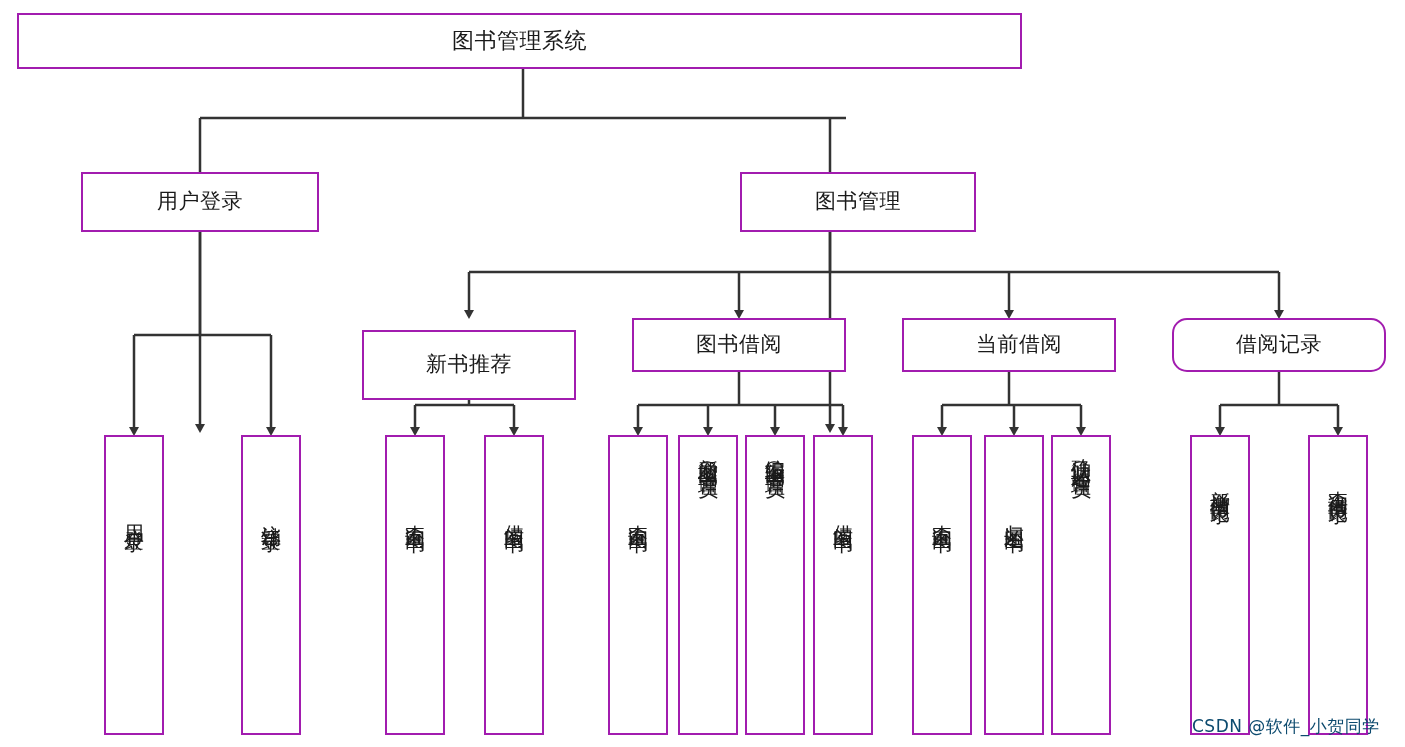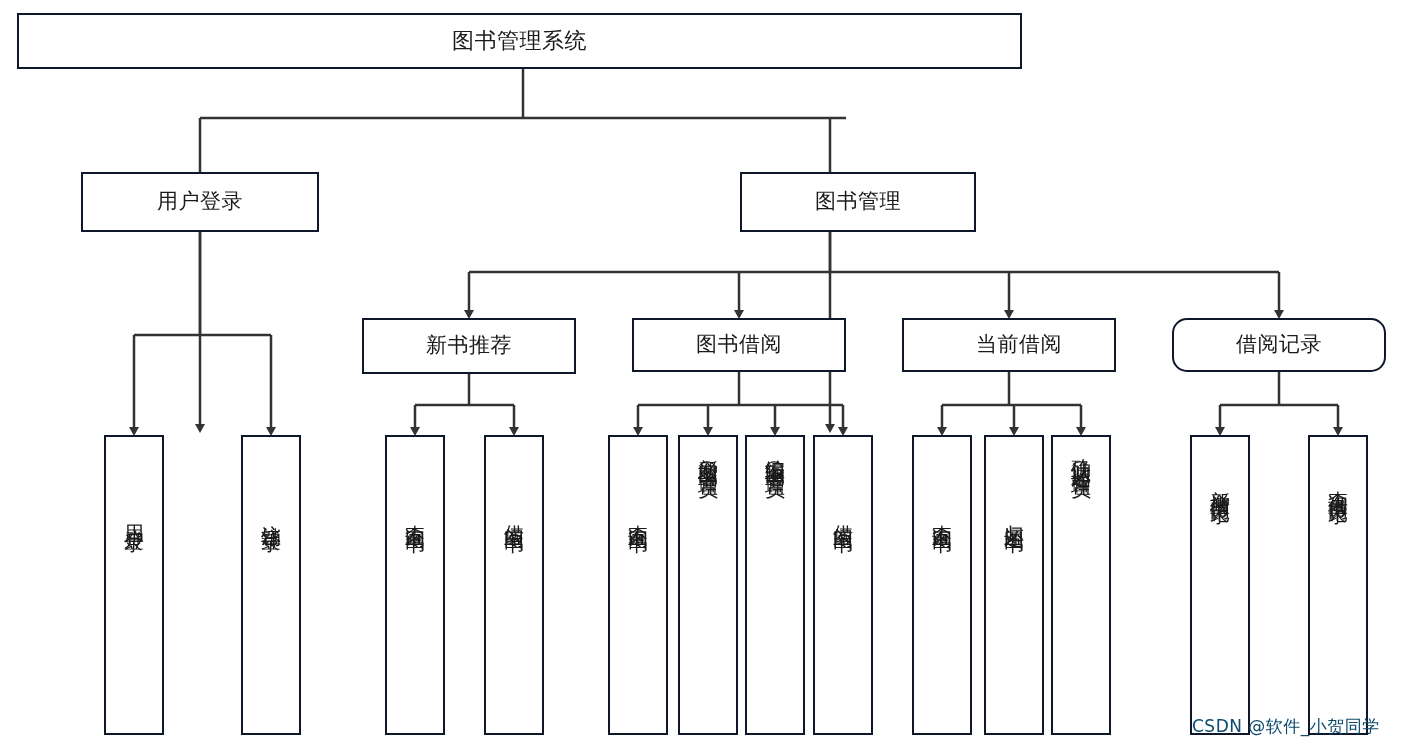--- a/index.html
+++ b/index.html
@@ -22,21 +22,21 @@
     position: absolute;
     left: 0;
     top: 0;
     width: 1405px;
     height: 747px;
     pointer-events: none;
   }
   .node {
     position: absolute;
     box-sizing: border-box;
-    border: 2px solid #0f172a;
+    border: 2px solid #a21caf;
     background: #ffffff;
     display: flex;
     align-items: center;
     justify-content: center;
     color: #1a1a1a;
   }
   .node-h {
     
     font-size: 21px;
     letter-spacing: 0.5px;
@@ -134,21 +134,21 @@
     <span>图书管理系统</span>
   </div>
 
   <div class="node node-h" style="left:81px; top:172px; width:238px; height:60px;">
     <span>用户登录</span>
   </div>
   <div class="node node-h" style="left:712px; top:172px; width:236px; height:60px;margin-left:28px;">
     <span>图书管理</span>
   </div>
 
-  <div class="node node-h" style="left:362px; top:318px; width:214px; height:56px;">
+  <div class="node node-h" style="left:362px; top:330px; width:214px; height:70px;">
     <span>新书推荐</span>
   </div>
   <div class="node node-h" style="left:632px; top:318px; width:214px; height:54px;">
     <span>图书借阅</span>
   </div>
   <div class="node node-h" style="left:902px; top:318px; width:214px; height:54px;padding-left:20px;">
     <span>当前借阅</span>
   </div>
   <div class="node node-h" style="left:1172px; top:318px; width:214px; height:54px;border-radius:15px;">
     <span>借阅记录</span>

